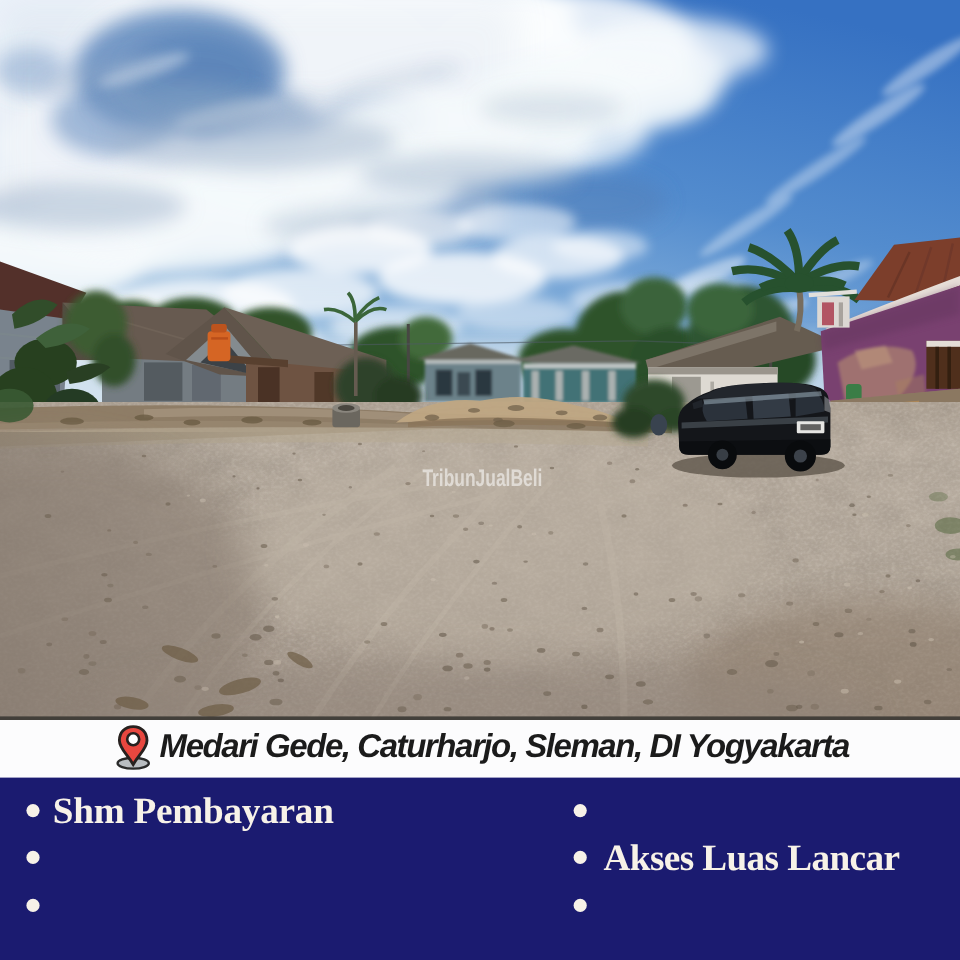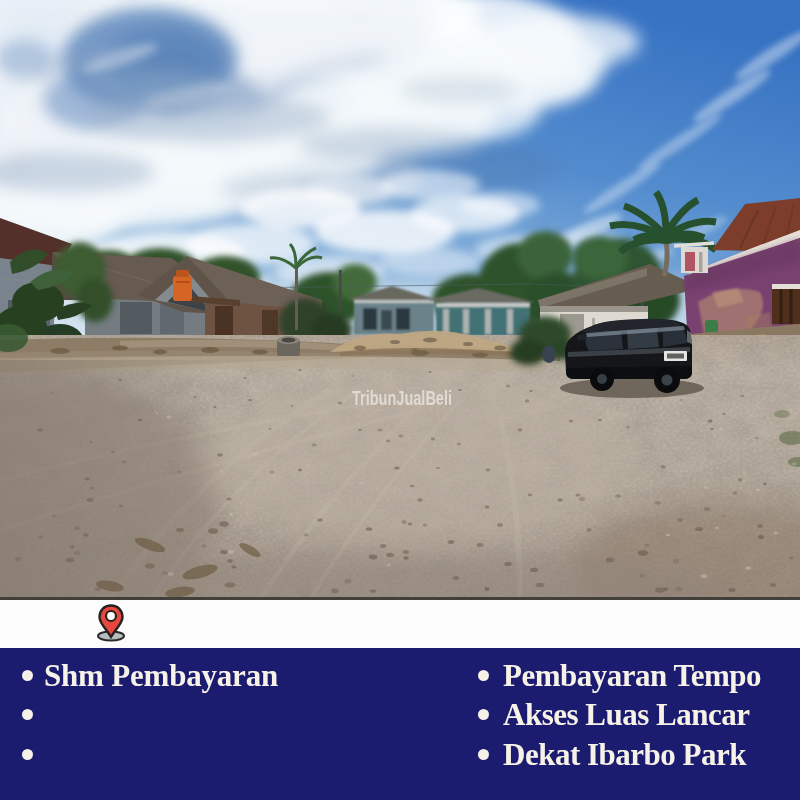--- a/index.html
+++ b/index.html
@@ -587,37 +587,36 @@
 
 <svg style="position:absolute;left:94px;top:602px;" width="38" height="42" viewBox="0 0 38 42">
 
 <ellipse cx="17" cy="34" rx="13" ry="4.5" fill="#b9bdc1" stroke="#2a2a2a" stroke-width="2"></ellipse>
 
 <path d="M17 3.5 C10 3.5 5.5 8.5 5.5 15 C5.5 21.5 12 26.5 17 35 C22 26.5 28.5 21.5 28.5 15 C28.5 8.5 24 3.5 17 3.5 Z" fill="#e8473f" stroke="#27211f" stroke-width="2.4"></path>
 
 <circle cx="17" cy="14" r="5" fill="#ffffff" stroke="#27211f" stroke-width="2.2"></circle>
 </svg>
 
+<div class="loc">Medari Gede, Caturharjo, Sleman, DI Yogyakarta</div>
 
 <div class="info"></div>
 
 <span class="blt" style="left:22px;top:670px;"></span>
 
 <div class="row" style="left:44px;top:659.5px;letter-spacing:-0.2px;">Shm Pembayaran</div>
 
 <span class="blt" style="left:22px;top:709px;"></span>
 
 
 <span class="blt" style="left:22px;top:749px;"></span>
 
 
 <span class="blt" style="left:478px;top:670px;"></span>
 
-<div class="row" style="left:503px;top:659.5px;letter-spacing:-0.5px;">Pembayaran Tempo</div>
 
 <span class="blt" style="left:478px;top:709px;"></span>
 
 <div class="row" style="left:503px;top:699px;letter-spacing:-0.5px;">Akses Luas Lancar</div>
 
 <span class="blt" style="left:478px;top:749px;"></span>
 
-<div class="row" style="left:503px;top:738.5px;letter-spacing:-0.5px;">Dekat Ibarbo Park</div>
 </div>
 
 </body></html>

